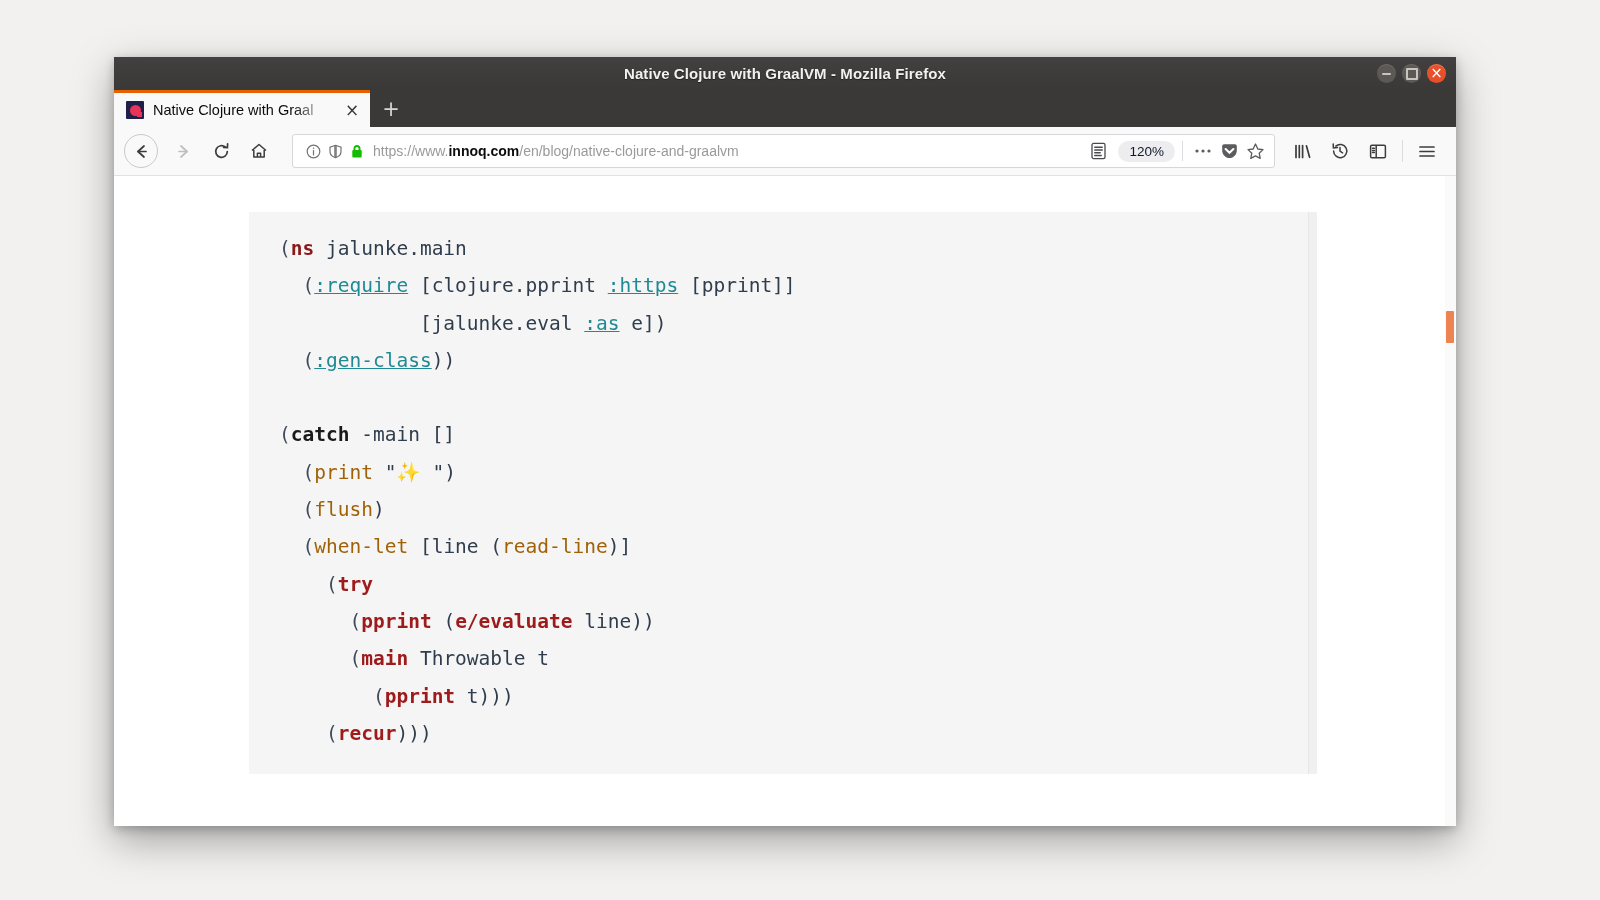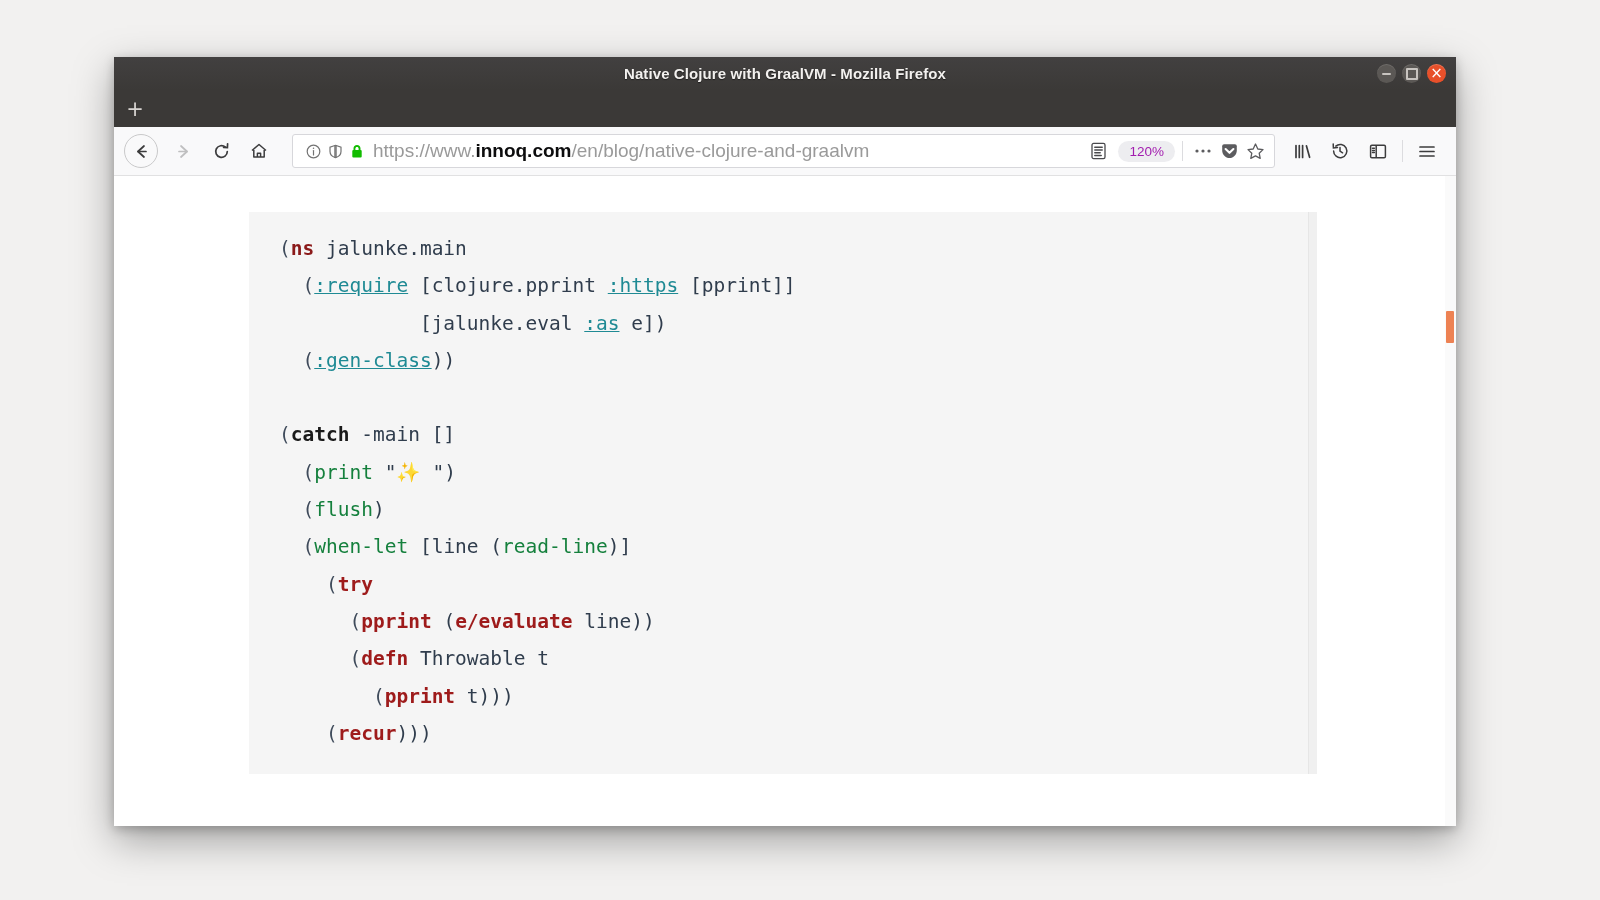--- a/index.html
+++ b/index.html
@@ -186,21 +186,21 @@
     min-width: 0;
   }
   .url-icon {
     flex: 0 0 auto;
     display: flex; align-items: center; justify-content: center;
     width: 22px; height: 22px;
     color: #737373;
   }
   .url-text {
     flex: 1 1 auto;
-    font-size: 19px;
+    font-size: 14px;
     color: #8d8d8d;
     white-space: nowrap;
     overflow: hidden;
     margin-left: 5px;
     min-width: 0;
     -webkit-mask-image: linear-gradient(to right, #000 93%, transparent 100%);
             mask-image: linear-gradient(to right, #000 93%, transparent 100%);
   }
   .url-text .scheme { color: #9a9a9a; }
   .url-text .host { color: #0c0c0d; font-weight: bold; }
@@ -209,21 +209,21 @@
   .reader-icon {
     flex: 0 0 26px;
     display: flex; align-items: center; justify-content: center;
     cursor: pointer;
   }
   .zoom-badge {
     flex: 0 0 auto;
     background: #ededf0;
     border-radius: 11px;
     font-size: 13.5px;
-    color: #a21caf;
+    color: #0f172a;
     padding: 3px 11px;
     margin-left: 7px;
     cursor: pointer;
   }
   .url-sep {
     width: 1px; height: 20px; background: #dcdcdf; margin: 0 7px;
     flex: 0 0 1px;
   }
   .url-btn {
     flex: 0 0 26px;
@@ -262,21 +262,21 @@
     font-family: "DejaVu Sans Mono", monospace;
     font-size: 19.5px;
     line-height: 37.3px;
     color: #2c3e50;
     padding: 18px 0 0 30px;
     white-space: pre;
   }
   .tok-ns     { color: #8b1a1a; font-weight: bold; }
   .tok-defn   { color: #1a1a1a; font-weight: bold; }
   .tok-kw     { color: #1f8a94; text-decoration: underline; }
-  .tok-fn     { color: #15803d; }
+  .tok-fn     { color: #a16207; }
   .tok-red    { color: #9e1b1b; font-weight: bold; }
   .tok-plain  { color: #303d4d; }
   .tok-paren  { color: #3f4b5b; }
 
   
   .code-scroll {
     position: absolute;
     right: 0; top: 0;
     width: 9px; height: 100%;
     background: #f0f0f0;
@@ -308,20 +308,27 @@
   <div class="titlebar">
     <div class="titlebar-title">Native Clojure with GraalVM - Mozilla Firefox</div>
     <div class="window-controls">
       <div class="wc wc-min"></div>
       <div class="wc wc-max"></div>
       <div class="wc wc-close"></div>
     </div>
   </div>
 
   <div class="tabstrip">
+    <div class="tab">
+      <div class="favicon">
+        <div class="favicon-inner"></div>
+      </div>
+      <div class="tab-title">Native Clojure with Graal</div>
+      <div class="tab-close">×</div>
+    </div>
     <div class="newtab">+</div>
   </div>
 
   <div class="navbar">
 
     <div class="navbtn circle">
       <svg width="19" height="19" viewBox="0 0 19 19" fill="none" stroke="currentColor" stroke-width="1.7" stroke-linecap="round" stroke-linejoin="round">
         <path d="M12 4 L6 9.5 L12 15"></path>
           <path d="M6 9.5 H14"></path>
       </svg>
@@ -436,21 +443,21 @@
 <span class="tok-paren">  (</span><span class="tok-kw">:require</span><span class="tok-plain"> [clojure.pprint </span><span class="tok-kw">:https</span><span class="tok-plain"> [pprint]]</span>
 <span class="tok-plain">            [jalunke.eval </span><span class="tok-kw">:as</span><span class="tok-plain"> e])</span>
 <span class="tok-paren">  (</span><span class="tok-kw">:gen-class</span><span class="tok-plain">))</span>
 
 <span class="tok-paren">(</span><span class="tok-defn">catch</span><span class="tok-plain"> -main []</span>
 <span class="tok-paren">  (</span><span class="tok-fn">print</span><span class="tok-plain"> "✨ ")</span>
 <span class="tok-paren">  (</span><span class="tok-fn">flush</span><span class="tok-plain">)</span>
 <span class="tok-paren">  (</span><span class="tok-fn">when-let</span><span class="tok-plain"> [line (</span><span class="tok-fn">read-line</span><span class="tok-plain">)]</span>
 <span class="tok-paren">    (</span><span class="tok-red">try</span>
 <span class="tok-paren">      (</span><span class="tok-red">pprint</span><span class="tok-plain"> (</span><span class="tok-red">e/evaluate</span><span class="tok-plain"> line))</span>
-<span class="tok-paren">      (</span><span class="tok-red">defn</span><span class="tok-plain"> Throwable t</span>
+<span class="tok-paren">      (</span><span class="tok-red">main</span><span class="tok-plain"> Throwable t</span>
 <span class="tok-paren">        (</span><span class="tok-red">pprint</span><span class="tok-plain"> t)))</span>
 <span class="tok-paren">    (</span><span class="tok-red">recur</span><span class="tok-plain">)))</span></div>
       <div class="code-scroll"></div>
     </div>
 
     <div class="page-scroll">
       <div class="page-scroll-thumb"></div>
     </div>
   </div>
 </div>

